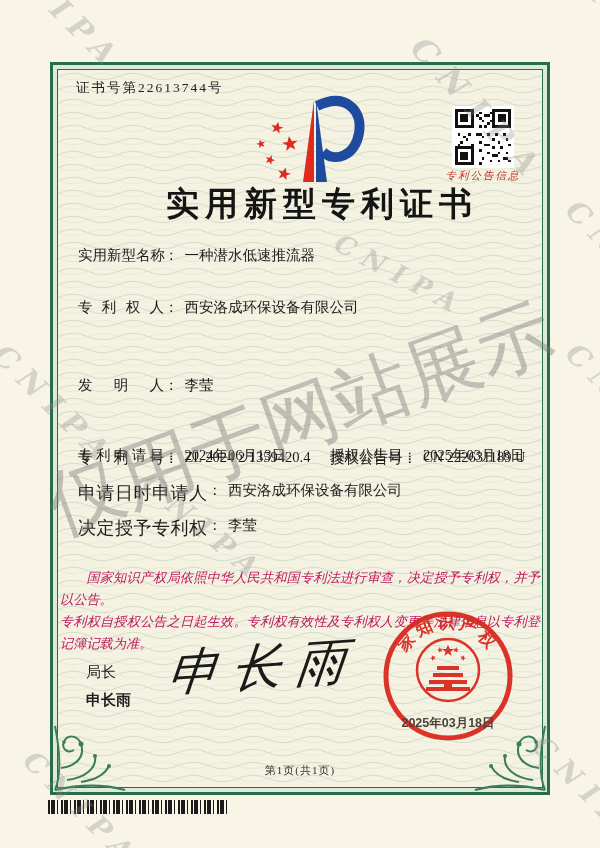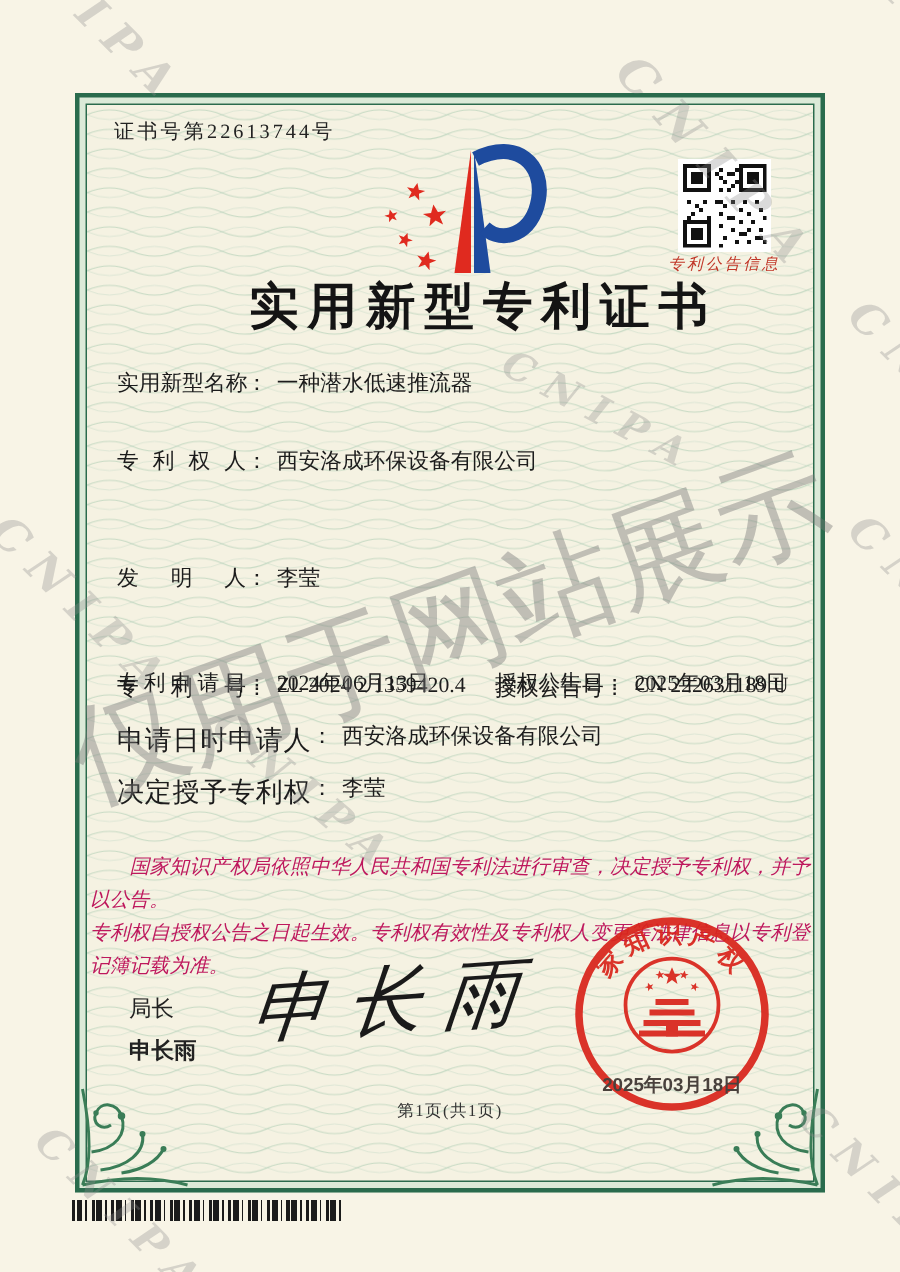--- a/index.html
+++ b/index.html
@@ -50,21 +50,21 @@
   .dtitle{position:absolute;left:86px;top:663px;z-index:5;font-family:"Liberation Sans",sans-serif;
           font-weight:normal;font-size:15px;color:#222;}
   .dname{position:absolute;left:86px;top:691px;z-index:5;font-family:"Liberation Sans",sans-serif;
          font-weight:bold;font-size:15px;color:#222;}
   .sig{position:absolute;left:168px;top:634px;z-index:5;font-size:50px;color:#1a1a1a;
        font-style:italic;letter-spacing:14px;transform:rotate(-4deg) skewX(-10deg);
        font-family:"DejaVu Serif",serif;}
 
   .seal{position:absolute;left:378px;top:606px;z-index:7;opacity:0.93;}
 
-  .footer{position:absolute;left:0;top:733px;width:100%;text-align:center;z-index:5;
+  .footer{position:absolute;left:0;top:763px;width:100%;text-align:center;z-index:5;
           font-size:11px;letter-spacing:1px;color:#333;}
 
   .barcode{position:absolute;left:48px;top:800px;width:182px;height:14px;z-index:3;
            background:repeating-linear-gradient(90deg,
              #1b1b1b 0 2px,transparent 2px 3px,
              #1b1b1b 3px 7px,transparent 7px 9px,
              #1b1b1b 9px 10px,transparent 10px 13px);}
 
   .corner{position:absolute;bottom:-2px;z-index:4;}
   .corner.left{left:-2px;}

